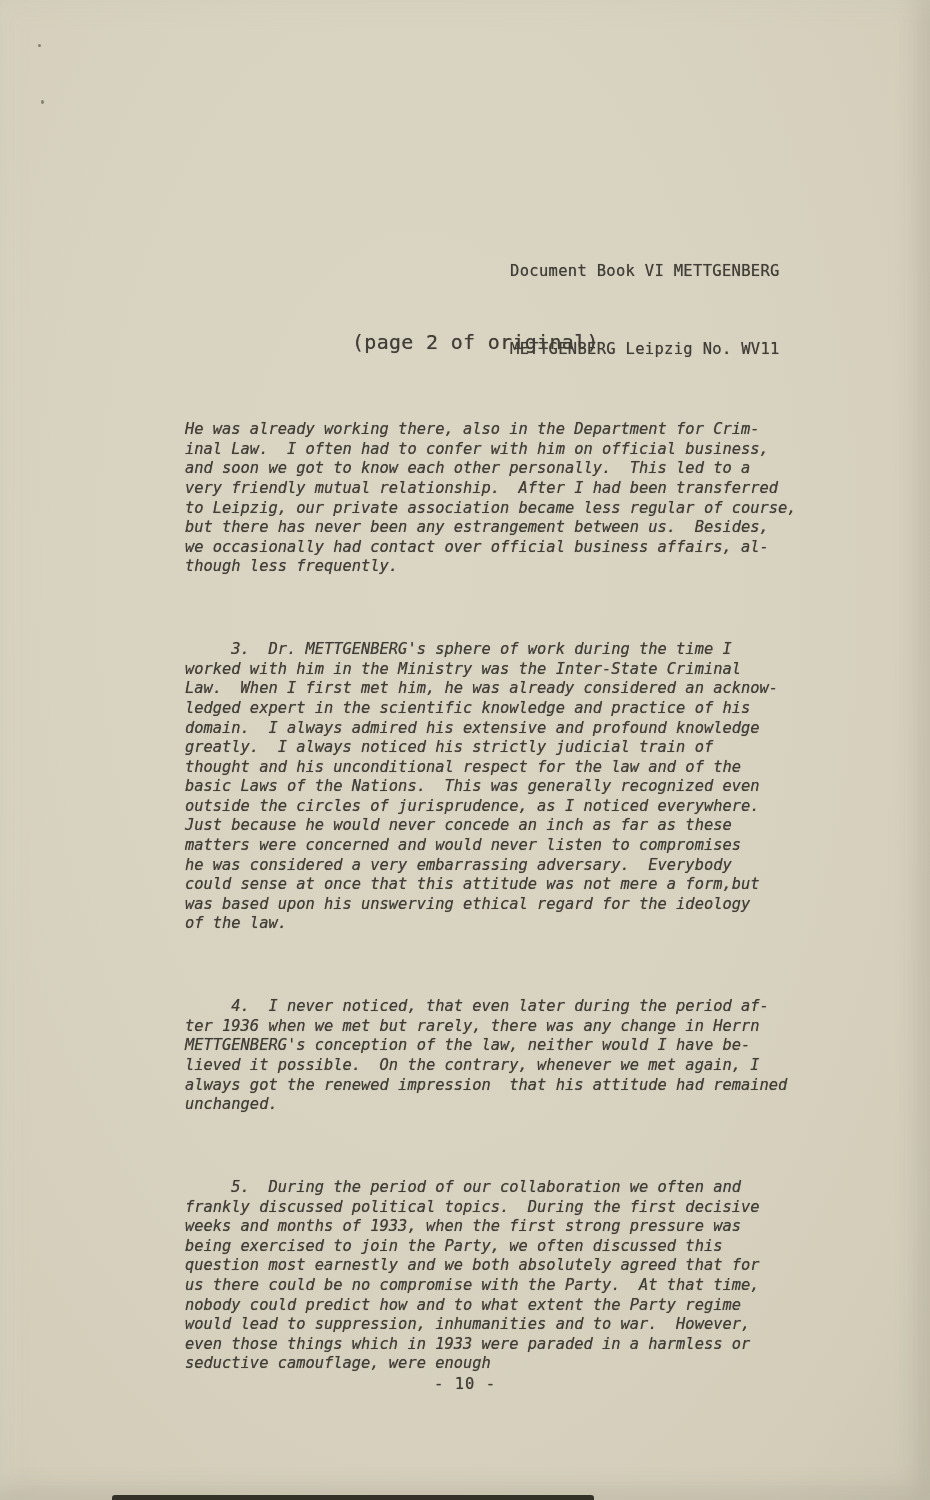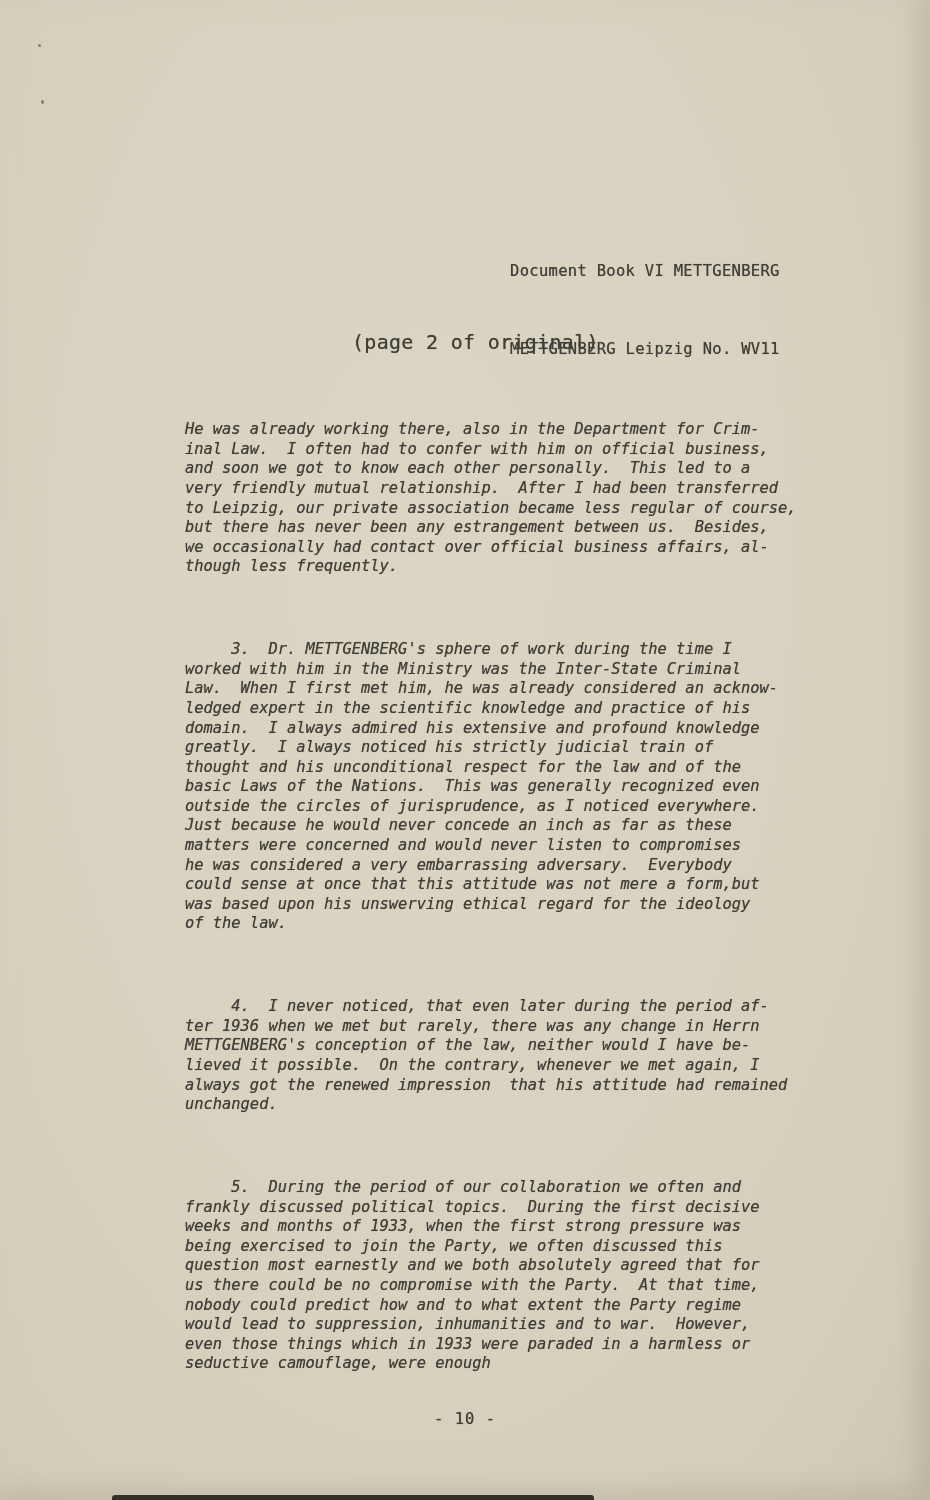--- a/index.html
+++ b/index.html
@@ -46,21 +46,21 @@
     line-height: 19.6px;
     white-space: pre;
     font-style: italic;
   }
   .para + .para {
     margin-top: 24px;
   }
   .pagenum {
     position: absolute;
     left: 0;
-    top: 1410px;
+    top: 1375px;
     width: 100%;
     text-align: center;
     font-size: 15.5px;
     letter-spacing: 1px;
   }
   .speck {
     position: absolute;
     background: #56534a;
     border-radius: 50%;
     opacity: 0.65;

